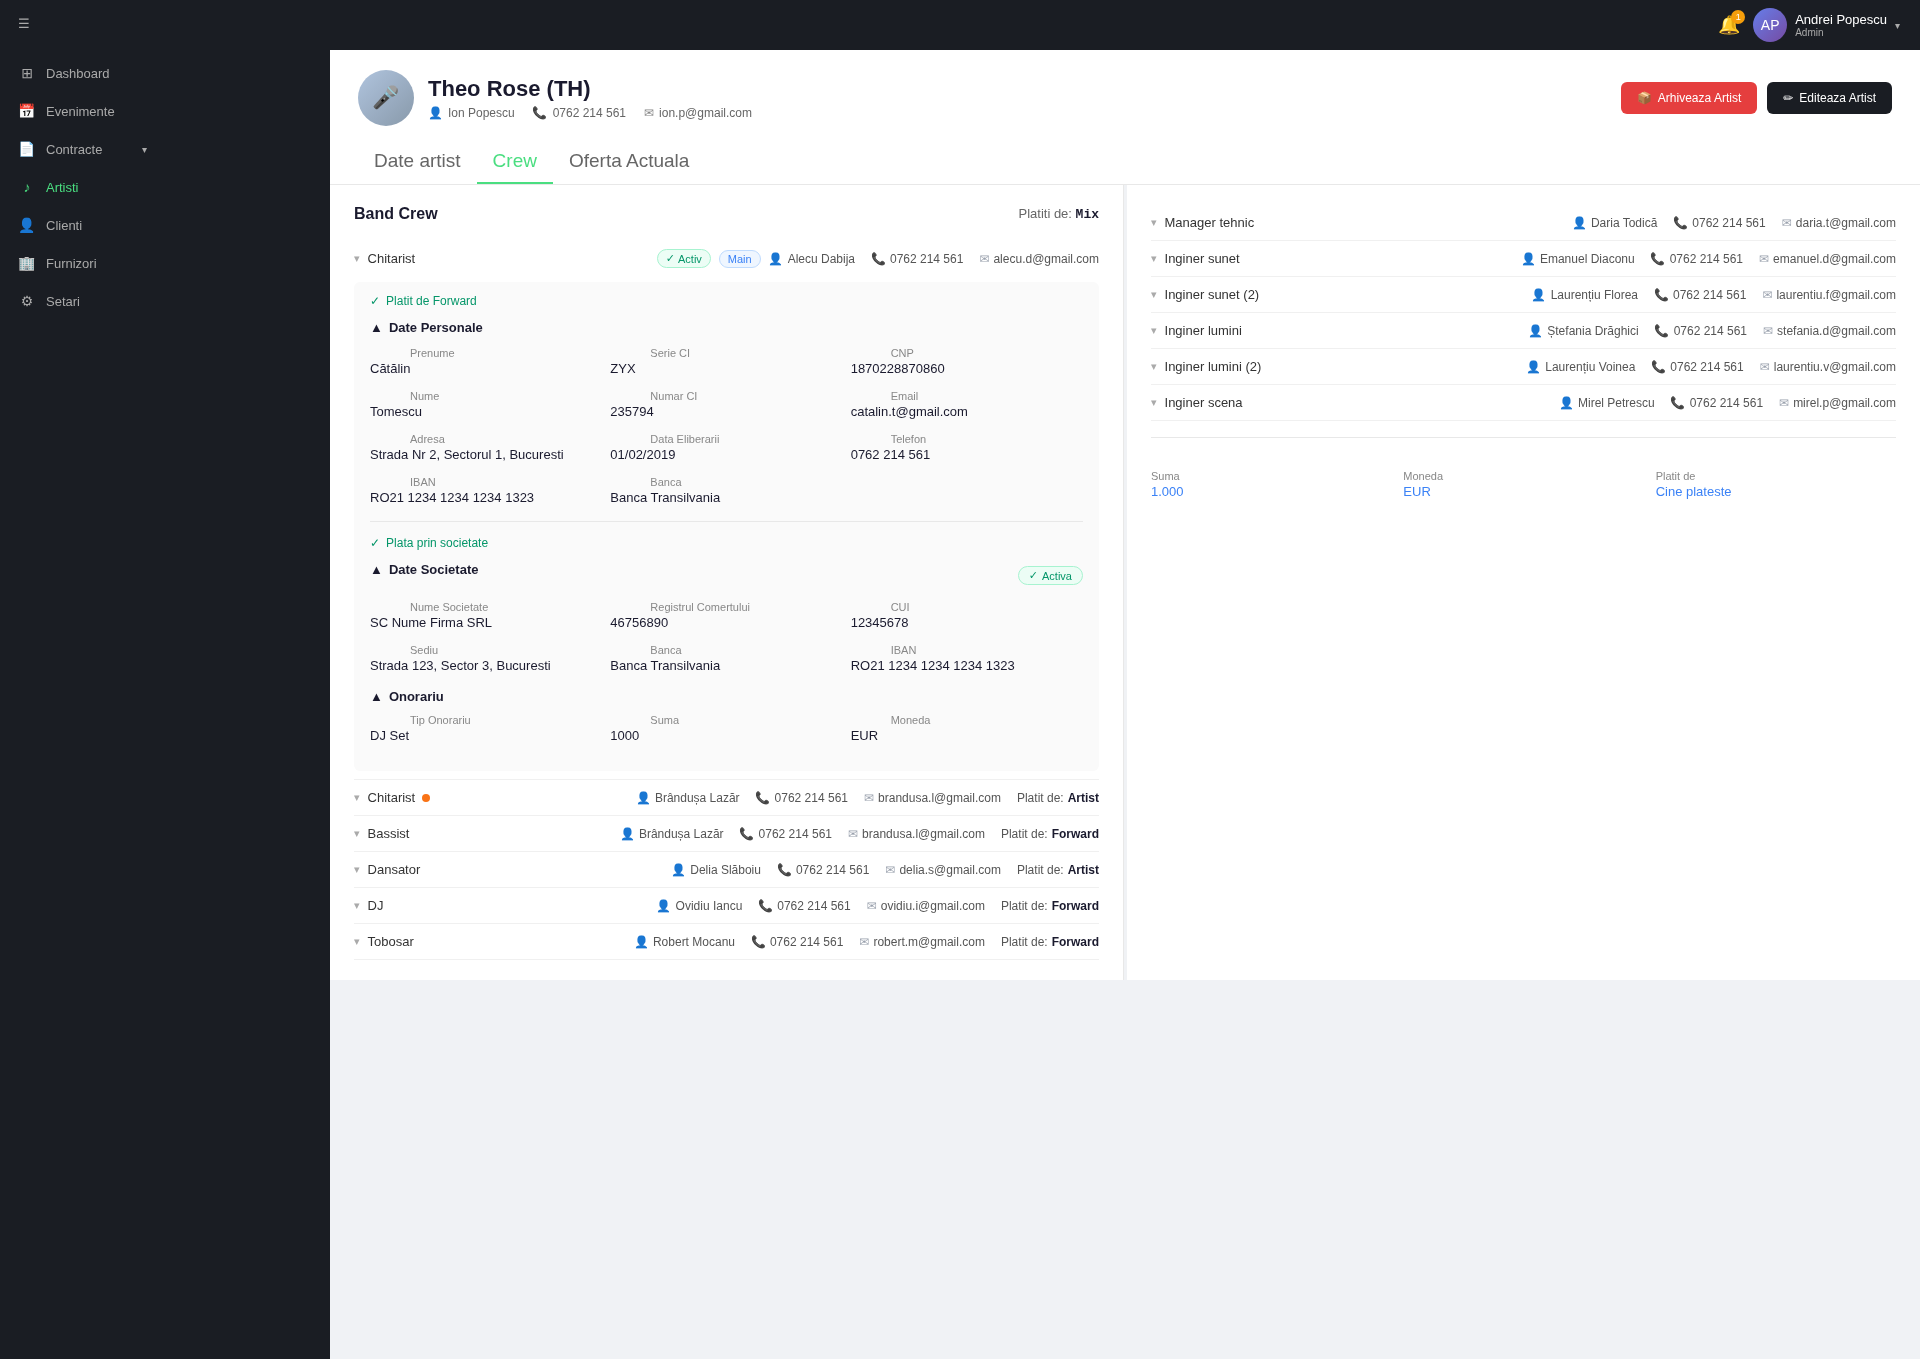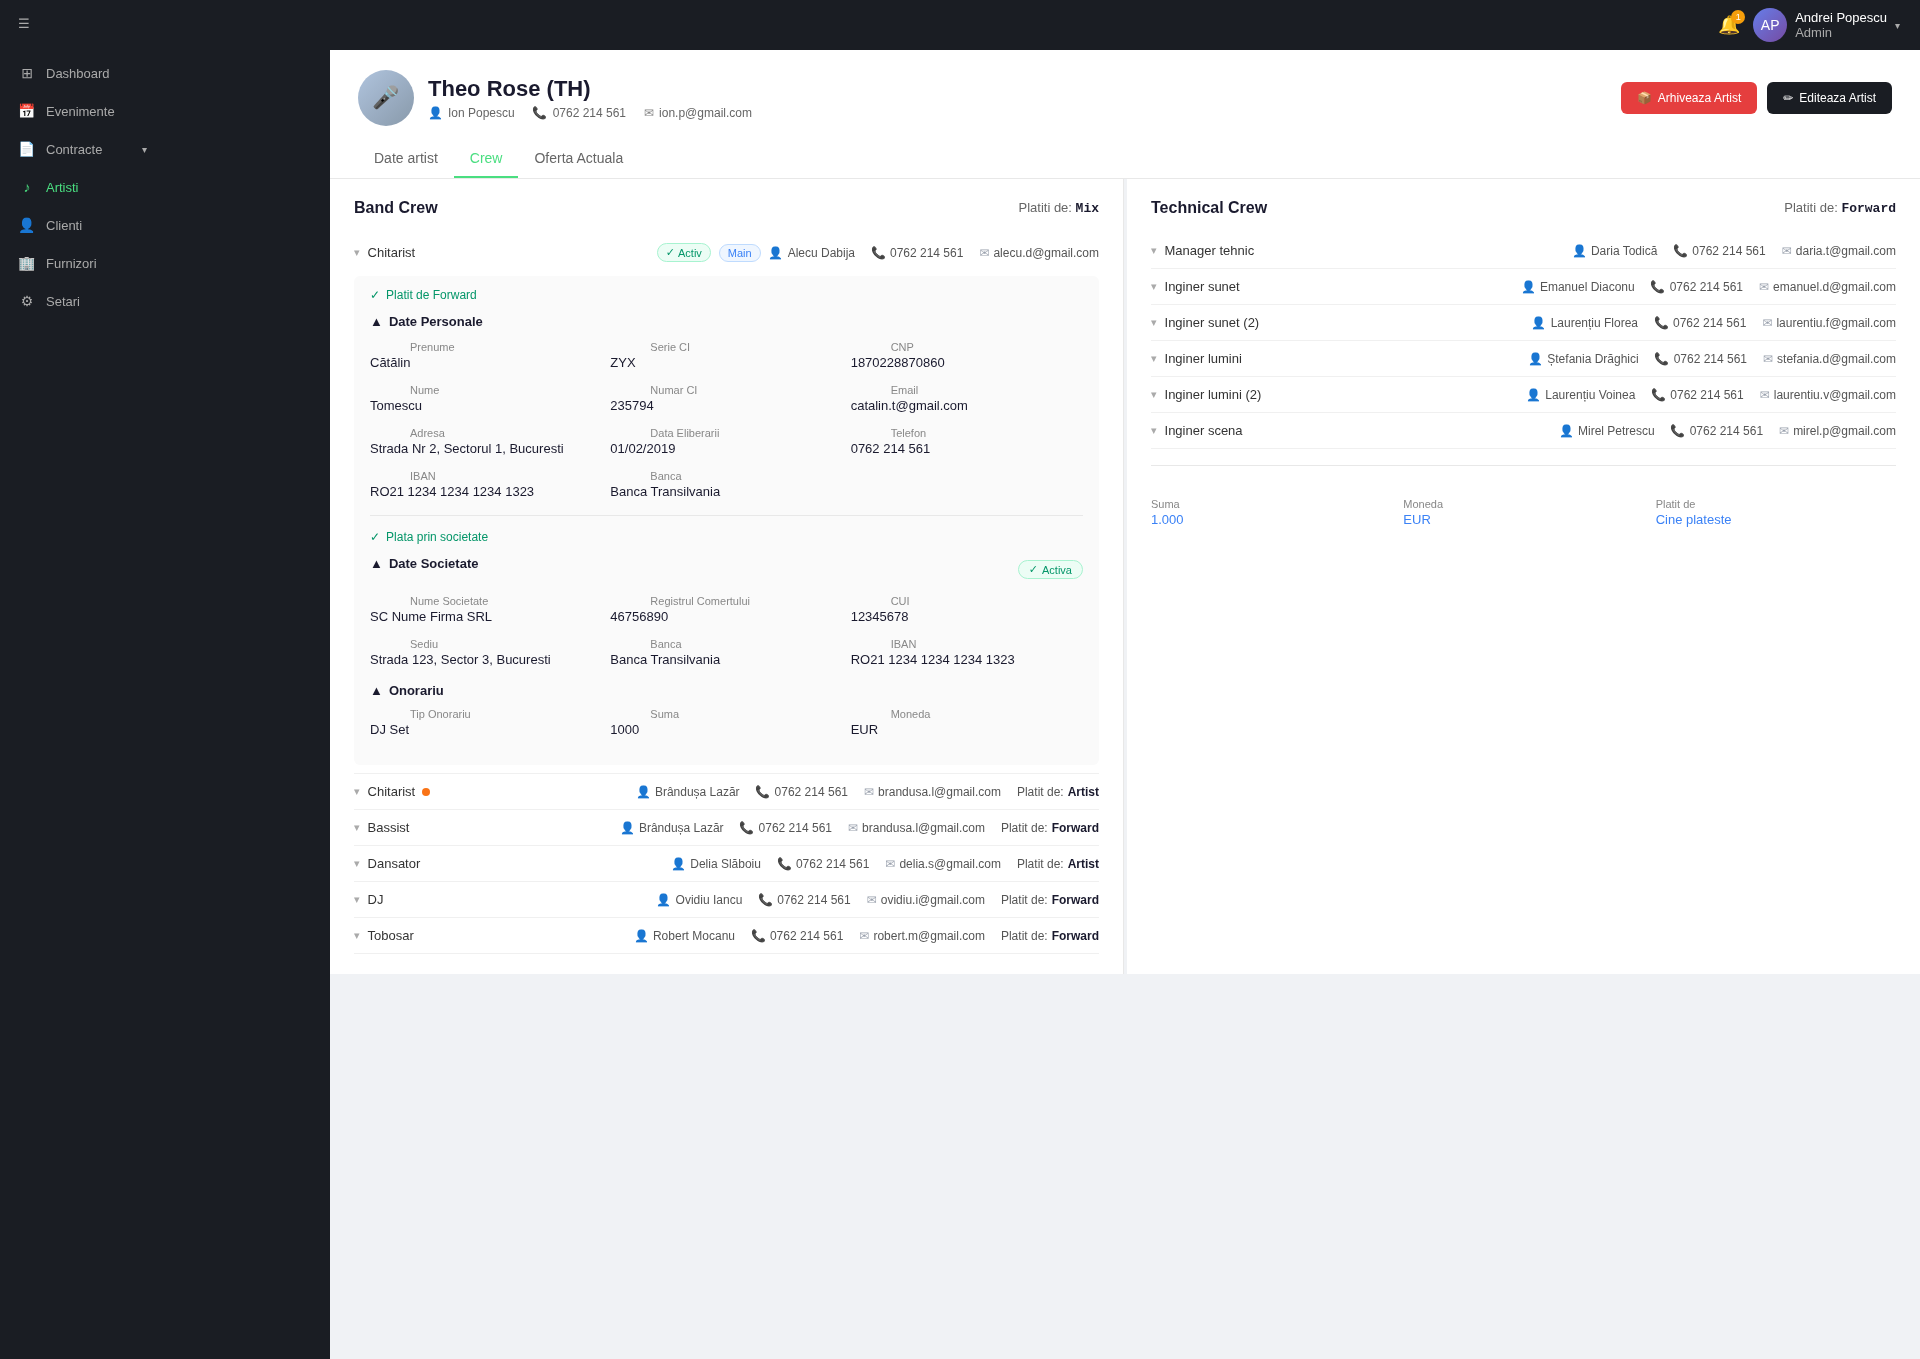--- a/index.html
+++ b/index.html
@@ -15,39 +15,39 @@
     .sidebar-item.has-arrow { justify-content: space-between; }
     .sidebar-item.has-arrow .left { display: flex; align-items: center; gap: 10px; }
 
     
     .topbar { position: absolute; top: 0; right: 0; left: 165px; height: 50px; background: #1a1d23; display: flex; align-items: center; justify-content: flex-end; padding: 0 20px; gap: 12px; z-index: 10; }
     .topbar-notif { position: relative; color: #aaa; cursor: pointer; }
     .notif-badge { position: absolute; top: -4px; right: -4px; background: #f59e0b; color: #fff; border-radius: 50%; width: 14px; height: 14px; font-size: 9px; display: flex; align-items: center; justify-content: center; }
     .topbar-user { display: flex; align-items: center; gap: 8px; cursor: pointer; color: #fff; }
     .topbar-avatar { width: 34px; height: 34px; border-radius: 50%; background: #555; overflow: hidden; display: flex; align-items: center; justify-content: center; font-size: 14px; color: #fff; background: linear-gradient(135deg, #667eea, #764ba2); }
     .topbar-username { font-size: 13px; color: #fff; font-weight: 500; }
-    .topbar-role { font-size: 13px; color: #aaa; }
+    .topbar-role { font-size: 10px; color: #aaa; }
 
     
     .main { margin-left: 165px; margin-top: 50px; flex: 1; background: #f0f2f5; overflow-y: auto; }
 
     
     .artist-header { background: #fff; padding: 20px 28px 0; border-bottom: 1px solid #e8e8e8; }
     .artist-header-top { display: flex; align-items: center; justify-content: space-between; margin-bottom: 14px; }
     .artist-info { display: flex; align-items: center; gap: 14px; }
     .artist-avatar { width: 56px; height: 56px; border-radius: 50%; background: linear-gradient(135deg, #b0c4de, #8899aa); display: flex; align-items: center; justify-content: center; font-size: 22px; color: #fff; overflow: hidden; }
     .artist-details h1 { font-size: 22px; font-weight: 700; color: #1a1a2e; }
     .artist-meta { display: flex; gap: 18px; margin-top: 4px; }
     .artist-meta-item { display: flex; align-items: center; gap: 5px; color: #666; font-size: 12px; }
     .artist-meta-item .meta-icon { color: #888; font-size: 12px; }
     .artist-actions { display: flex; gap: 10px; }
     .btn-archive { background: #e53e3e; color: #fff; border: none; padding: 9px 16px; border-radius: 6px; cursor: pointer; font-size: 12px; display: flex; align-items: center; gap: 6px; font-weight: 500; }
     .btn-edit { background: #1a1d23; color: #fff; border: none; padding: 9px 16px; border-radius: 6px; cursor: pointer; font-size: 12px; display: flex; align-items: center; gap: 6px; font-weight: 500; }
     .artist-tabs { display: flex; gap: 0; }
-    .artist-tab { padding: 10px 16px; cursor: pointer; font-size: 14px; color: #666; border-bottom: 2px solid transparent; font-weight: 500; }
+    .artist-tab { padding: 10px 16px; cursor: pointer; font-size: 19px; color: #666; border-bottom: 2px solid transparent; font-weight: 500; }
     .artist-tab.active { color: #4ade80; border-bottom-color: #4ade80; }
 
     
     .content-area { display: flex; gap: 3px; padding: 0; }
 
     
     .crew-panel { background: #fff; flex: 1; padding: 20px 24px; min-height: 600px; border-right: 1px solid #e8e8e8; }
     .tech-panel { background: #fff; flex: 1; padding: 20px 24px; min-height: 600px; }
 
     .panel-header { display: flex; justify-content: space-between; align-items: center; margin-bottom: 16px; }
@@ -470,26 +470,20 @@
             <span class="paid-label">
                 <span>Platit de:</span> 
                 <strong>Forward</strong>
               </span>
           </div>
         </div>
       </div>
     </div>
 
     <div class="tech-panel">
-      <div class="panel-header">
-        <span class="panel-title">Technical Crew</span>
-        <span class="paid-by">
-          <span>Platiti de:</span>&nbsp;<strong>Forward</strong>
-        </span>
-      </div>
 
       <div class="crew-member">
         <div class="crew-member-header">
           <span class="chevron">▾</span>
           <span class="role">Manager tehnic</span>
           <div class="crew-contact">
             <span>
                 <span style="color:#9ca3af;">👤</span> 
                 <span>Daria Todică</span>
               </span>

